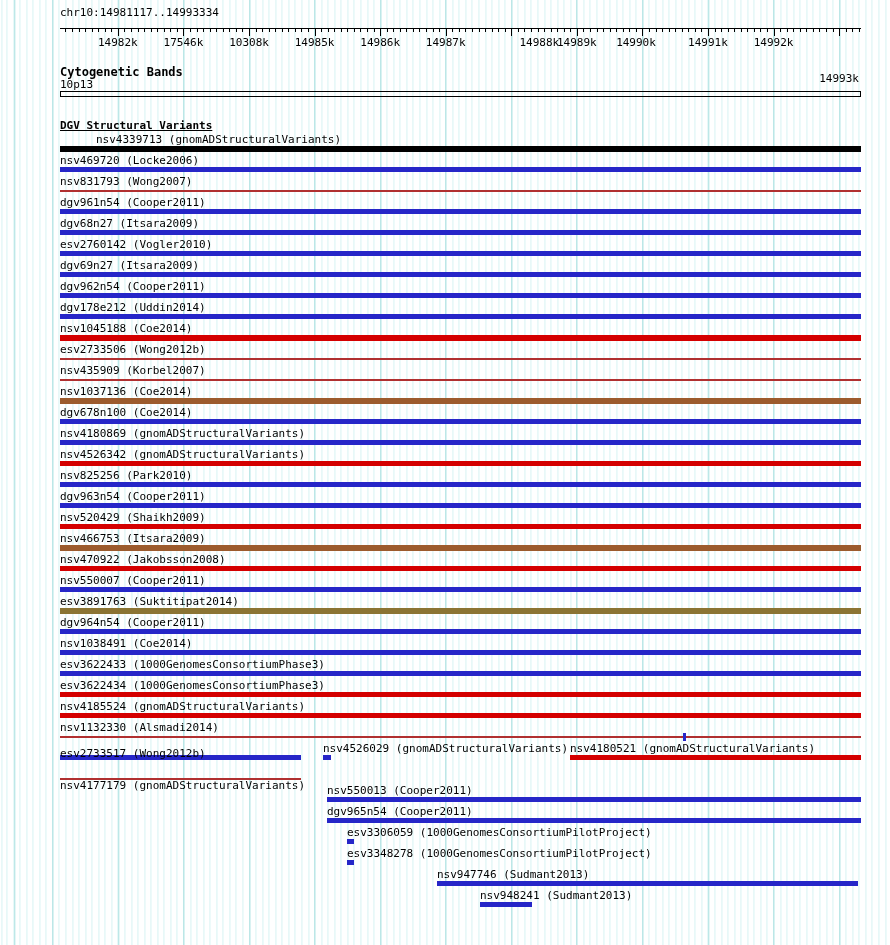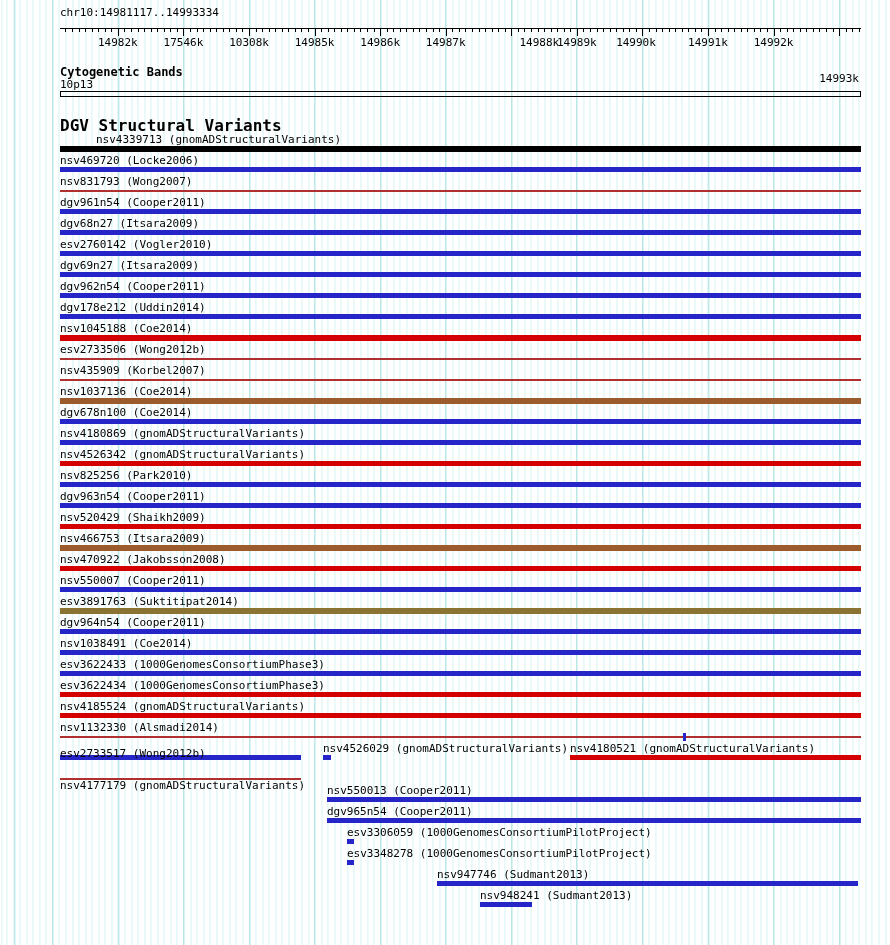--- a/index.html
+++ b/index.html
@@ -16,21 +16,21 @@
     background-position: 52.3px 0, 6.44px 0;
   }
   .txt { position:absolute; white-space:nowrap; line-height:12px; }
   #region-label { left:60px; top:7px; font-size:11px; }
   .ruler-line { position:absolute; height:1px; background:#000; }
   .tick { position:absolute; width:1px; background:#000; }
   .tick-label { position:absolute; font-size:11px; line-height:11px; transform:translateX(-50%); white-space:nowrap; }
   #cyto-title { left:60px; top:66px; font-size:12px; font-weight:bold; }
   #band-label { left:60px; top:79px; font-size:11px; }
   #band-box { position:absolute; left:60px; top:91px; width:801px; height:6px; border:1px solid #000; background:transparent; }
-  #dgv-title { left:60px; top:120px; font-size:16px; font-weight:bold; }
+  #dgv-title { left:60px; top:120px; font-size:11px; font-weight:bold;text-decoration:underline; }
   .variant-label { position:absolute; font-size:11px; line-height:12px; white-space:nowrap; cursor:pointer; }
   .variant-bar { position:absolute; cursor:pointer; }
   .mark { position:absolute; }
 </style>
 </head>
 <body>
 
 <div id="panel">
   <div id="grid"></div>
 

